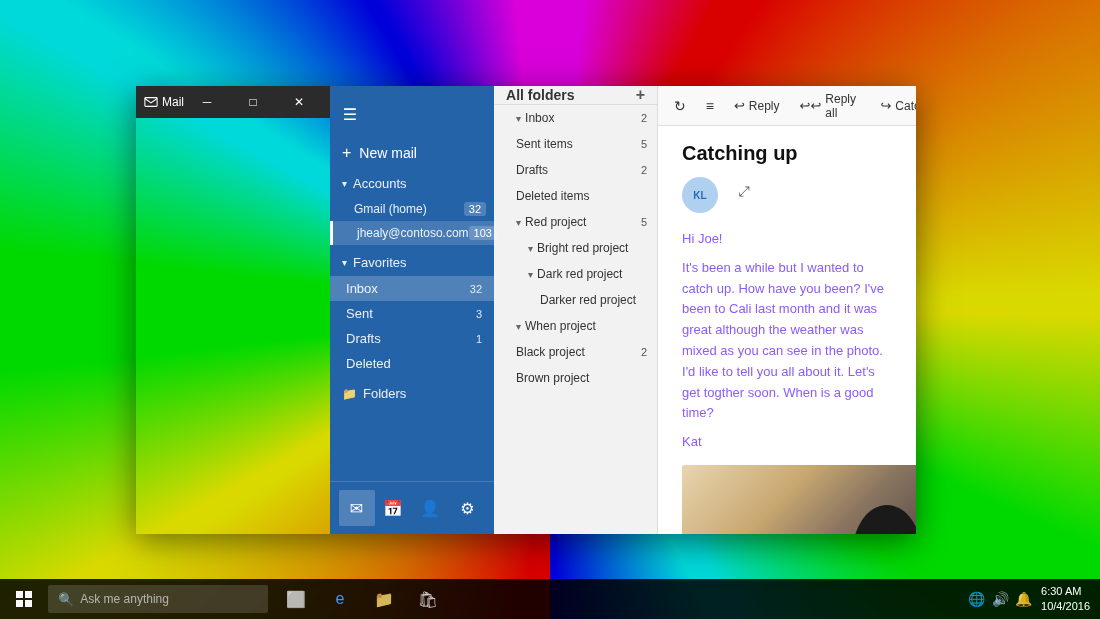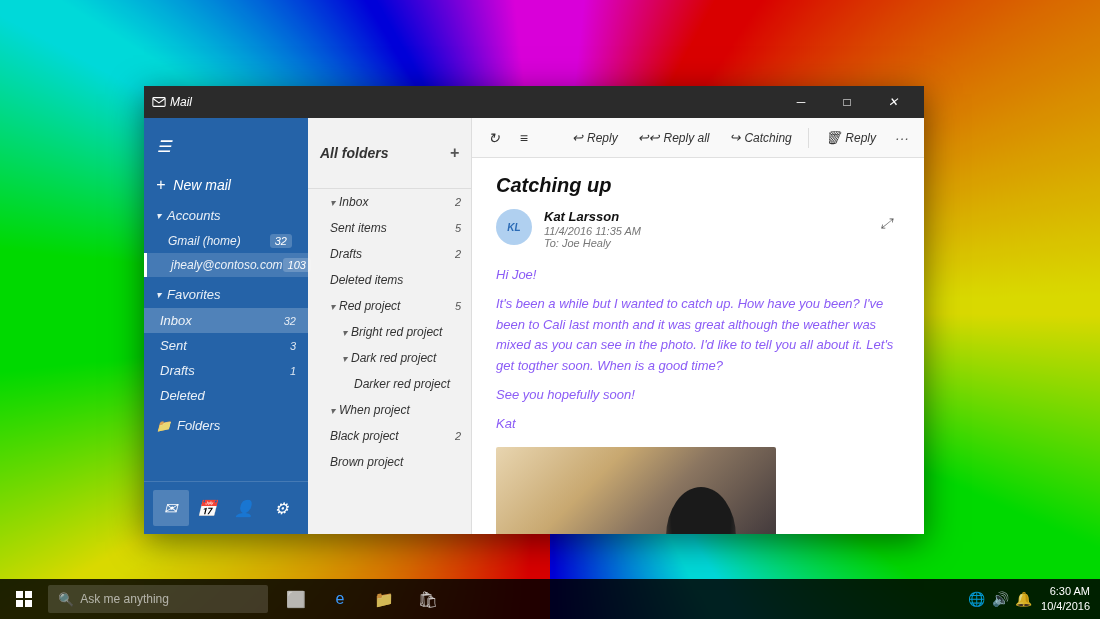--- a/index.html
+++ b/index.html
@@ -77,44 +77,42 @@
       font-size: 16px;
     }
     .taskbar-tray {
       margin-left: auto;
       display: flex;
       align-items: center;
       gap: 8px;
       padding-right: 10px;
     }
     .taskbar-time {
-      text-align: right;
+      text-align: left;
       font-size: 11px;
       color: white;
       line-height: 1.4;
     }
     .taskbar-tray-icons {
       display: flex;
       align-items: center;
       gap: 6px;
       color: rgba(255,255,255,0.85);
       font-size: 14px;
     }
 
     
     .mail-window {
       position: absolute;
       top: 86px;
-      left: 144px;
+      left: 136px;
       width: 780px;
       height: 448px;
       display: flex;
-      flex-direction: column;
       box-shadow: 0 8px 32px rgba(0,0,0,0.5);
-      font-style: italic;
     }
 
     
     .title-bar {
       height: 32px;
       background: #2b2b2b;
       display: flex;
       align-items: center;
       padding: 0 8px;
       flex-shrink: 0;
@@ -182,21 +180,21 @@
       align-items: center;
       gap: 6px;
       padding: 6px 12px;
       color: rgba(255,255,255,0.9);
       font-size: 13px;
       cursor: pointer;
     }
     .sidebar-account-item {
       display: flex;
       align-items: center;
-      padding: 5px 16px 5px 24px;
+      padding: 5px 8px 5px 24px;
       color: rgba(255,255,255,0.9);
       font-size: 12px;
       cursor: pointer;
       position: relative;
     }
     .sidebar-account-item.active {
       background: rgba(255,255,255,0.15);
       border-left: 3px solid white;
     }
     .sidebar-account-item .badge {
@@ -251,21 +249,21 @@
       border-right: 1px solid #ddd;
       display: flex;
       flex-direction: column;
       flex-shrink: 0;
       overflow-y: auto;
     }
     .folder-pane-header {
       display: flex;
       align-items: center;
       justify-content: space-between;
-      padding: 26px 12px;
+      padding: 0 12px;
       font-size: 14px;
       font-weight: 600;
       color: #333;
       border-bottom: 1px solid #ddd;
     }
     .folder-item {
       display: flex;
       align-items: center;
       padding: 6px 10px;
       font-size: 12px;
@@ -586,33 +584,27 @@
           </div>
         </div>
       </div>
 
       <div class="reading-content">
         <div class="email-subject">Catching up</div>
         <div class="email-meta">
           <div class="email-avatar">
             <span>KL</span>
           </div>
-          <div class="email-sender-info">
-            <div class="sender-name">Kat Larsson</div>
-            <div class="sender-date">11/4/2016 11:35 AM</div>
-            <div class="sender-to">To: Joe Healy</div>
-          </div>
           <div class="email-expand-btn">
             <span>⤢</span>
           </div>
         </div>
         <div class="email-body">
           <p>Hi Joe!</p>
           <p>It's been a while but I wanted to catch up. How have you been? I've been to Cali last month and it was great although the weather was mixed as you can see in the photo. I'd like to tell you all about it. Let's get togther soon. When is a good time?</p>
-          <p>See you hopefully soon!</p>
           <p>Kat</p>
           <div class="email-image"></div>
         </div>
       </div>
     </div>
   </div>
 </div>
 
 <div class="taskbar">
   <div class="taskbar-start">

